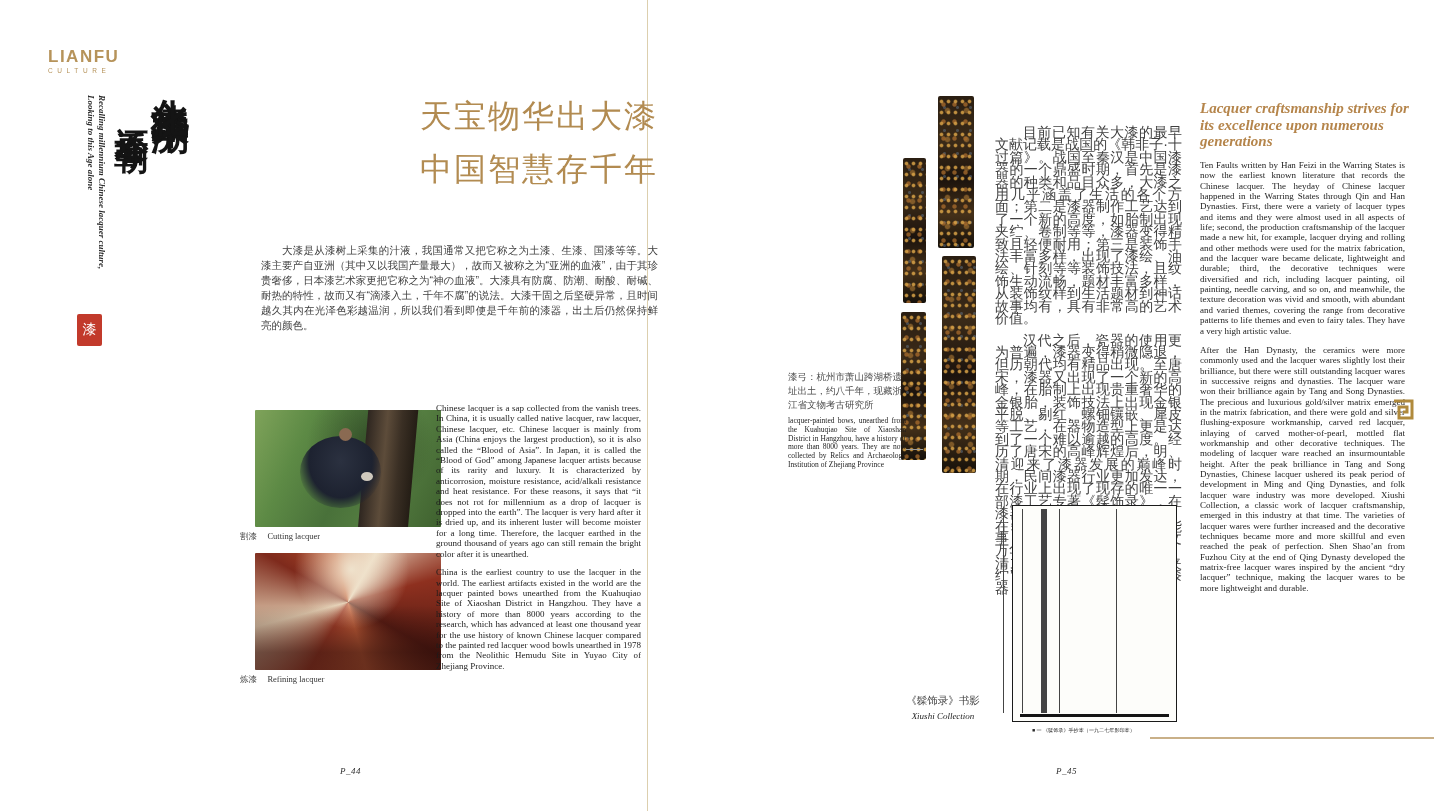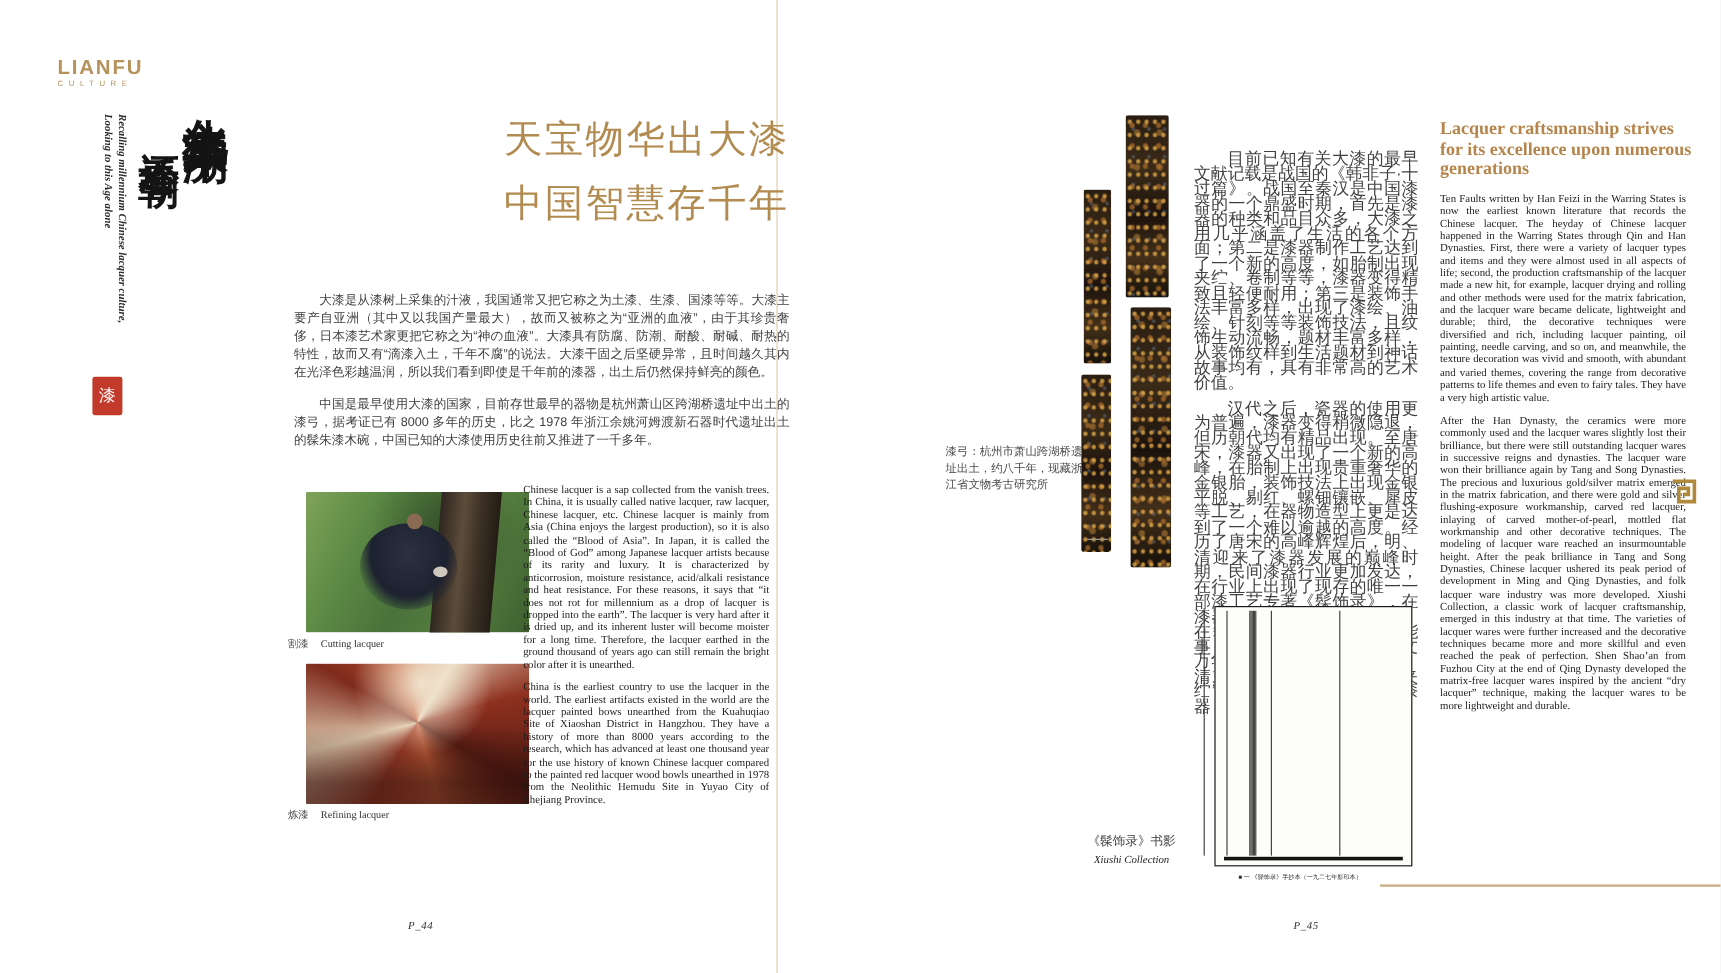--- a/index.html
+++ b/index.html
@@ -32,21 +32,21 @@
 
   
   .titleblk{left:300px;top:90px;width:358px;text-align:right;color:#b28b51;}
   .titleblk .t{font-size:32px;letter-spacing:2px;line-height:53px;font-weight:normal;}
   .titleblk .s{font-family:"Liberation Serif",serif;font-style:italic;font-weight:bold;
     font-size:10.5px;line-height:14px;margin-top:8px;}
 
   
   .zhleft{left:245px;top:243px;width:413px;font-size:10.5px;line-height:15px;
     text-align:justify;color:#3f3f3f;}
-  .zhleft p{margin:0 0 12px 0;text-indent:2em;}
+  .zhleft p{margin:0 0 12px 16px;text-indent:2em;}
 
   
   .photo{left:255px;width:186px;height:117px;border-radius:1px;overflow:hidden;}
   .photo1{top:410px;background:
     radial-gradient(circle at 62% 30%, rgba(15,20,10,.35), rgba(0,0,0,0) 45%),
     linear-gradient(115deg,#7fa35a 0%,#5d8a45 25%,#49713a 50%,#557e41 70%,#3f612f 100%);}
   .photo1 .trunk{position:absolute;left:58%;top:-4px;width:27%;height:110%;
     background:linear-gradient(90deg,#2e2620,#5d4c3a 40%,#3a2f24 70%,#241d15);transform:skewX(-5deg);}
   .photo1 .person{position:absolute;left:24%;top:22%;width:44%;height:62%;border-radius:50%;
     background:radial-gradient(ellipse at 50% 35%, #2b3140 0%, #1d2230 55%, rgba(0,0,0,0) 78%);}
@@ -62,21 +62,21 @@
   .pcap .en{font-family:"Liberation Serif",serif;color:#333;}
   .pcap1{top:531px;} .pcap2{top:674px;}
 
   
   .enleft{left:436px;top:403px;width:205px;font-family:"Liberation Serif",serif;
     font-size:9px;line-height:10.4px;color:#1c1c1c;text-align:justify;}
   .enleft p{margin:0 0 8px 0;}
 
   .pagenum{font-family:"Liberation Serif",serif;font-size:9px;font-style:italic;
     color:#333;letter-spacing:.5px;text-align:right;}
-  .pn-left{left:340px;top:766px;} .pn-right{left:1078px;top:766px;}
+  .pn-left{left:340px;top:766px;} .pn-right{left:1056px;top:766px;}
 
   
   .bow{border-radius:2px;background-image:
     radial-gradient(circle, rgba(216,162,71,.85) 0 1.2px, rgba(0,0,0,0) 2.4px),
     radial-gradient(circle, rgba(170,108,44,.75) 0 1.6px, rgba(0,0,0,0) 2.8px),
     radial-gradient(circle, rgba(98,116,136,.5) 0 1px, rgba(0,0,0,0) 2px),
     radial-gradient(circle, rgba(200,140,60,.5) 0 2px, rgba(0,0,0,0) 3.4px),
     linear-gradient(178deg,#2a1e12,#3a2a18 30%,#1c130d 55%,#443019 78%,#15100a);
     background-size:7px 11px,11px 17px,13px 23px,19px 29px,100% 100%;}
   .bow1{left:903px;top:158px;width:23px;height:145px;}
@@ -110,21 +110,21 @@
   .bookbar{position:absolute;left:4%;bottom:4px;width:92%;height:3px;background:#141414;}
   .microcap{left:1032px;top:727px;width:140px;font-size:6px;color:#2a2a2a;transform:scale(.85);transform-origin:left top;}
 
   
   .bookcap-zh{left:893px;top:694px;width:100px;text-align:center;font-size:10.5px;color:#3d3d3d;}
   .bookcap-en{left:893px;top:711px;width:100px;text-align:center;font-family:"Liberation Serif",serif;
     font-style:italic;font-size:9px;color:#1c1c1c;}
 
   
   .enhead{left:1200px;top:100px;width:215px;font-family:"Liberation Serif",serif;
-    font-weight:bold;font-size:15px;line-height:16.5px;color:#b5854b;}
+    font-style:italic;font-weight:bold;font-size:15px;line-height:16.5px;color:#b5854b;}
   .enright{left:1200px;top:160px;width:205px;font-family:"Liberation Serif",serif;
     font-size:9px;line-height:10.35px;color:#1c1c1c;text-align:justify;}
   .enright p{margin:0 0 9px 0;}
 
   .ornament{left:1390px;top:396px;width:26px;height:26px;}
   .goldline{left:1150px;top:737px;width:284px;height:1.5px;background:#c9b088;}
 </style>
 </head>
 <body>
 
@@ -146,21 +146,20 @@
   <div class="abs calli-sub">还看今朝</div>
   <div class="abs seal">漆</div>
 
   <div class="abs titleblk">
     <div class="t">天宝物华出大漆</div>
     <div class="t">中国智慧存千年</div>
   </div>
 
   <div class="abs zhleft">
     <p>大漆是从漆树上采集的汁液，我国通常又把它称之为土漆、生漆、国漆等等。大漆主要产自亚洲（其中又以我国产量最大），故而又被称之为“亚洲的血液”，由于其珍贵奢侈，日本漆艺术家更把它称之为“神の血液”。大漆具有防腐、防潮、耐酸、耐碱、耐热的特性，故而又有“滴漆入土，千年不腐”的说法。大漆干固之后坚硬异常，且时间越久其内在光泽色彩越温润，所以我们看到即使是千年前的漆器，出土后仍然保持鲜亮的颜色。</p>
-    <p>中国是最早使用大漆的国家，目前存世最早的器物是杭州萧山区跨湖桥遗址中出土的漆弓，据考证已有 8000 多年的历史，比之 1978 年浙江余姚河姆渡新石器时代遗址出土的髹朱漆木碗，中国已知的大漆使用历史往前又推进了一千多年。</p>
   </div>
 
   <div class="abs photo photo1">
     <div class="trunk"></div>
     <div class="person"></div>
     <div class="head"></div>
     <div class="glove"></div>
   </div>
   <div class="abs pcap pcap1">
     <span class="zh">割漆</span>
@@ -180,20 +179,21 @@
 
   <div class="abs pagenum pn-left">P_44</div>
 
   <div class="abs bow bow1"></div>
   <div class="abs bow bow2"></div>
   <div class="abs bow bow3"></div>
   <div class="abs bow bow4"></div>
   <div class="abs capdash"></div>
 
   <div class="abs bowcap-zh">漆弓：杭州市萧山跨湖桥遗址出土，约八千年，现藏浙江省文物考古研究所</div>
+  <div class="abs bowcap-en">lacquer-painted bows, unearthed from the Kuahuqiao Site of Xiaoshan District in Hangzhou, have a history of more than 8000 years. They are now collected by Relics and Archaeology Institution of Zhejiang Province</div>
 
   <div class="abs zhright">
     <p>目前已知有关大漆的最早文献记载是战国的《韩非子·十过篇》。战国至秦汉是中国漆器的一个鼎盛时期，首先是漆器的种类和品目众多，大漆之用几乎涵盖了生活的各个方面；第二是漆器制作工艺达到了一个新的高度，如胎制出现夹纻、卷制等等，漆器变得精致且轻便耐用；第三是装饰手法丰富多样，出现了漆绘、油绘、针刻等等装饰技法，且纹饰生动流畅，题材丰富多样，从装饰纹样到生活题材到神话故事均有，具有非常高的艺术价值。</p>
     <p>汉代之后，瓷器的使用更为普遍，漆器变得稍微隐退，但历朝代均有精品出现。至唐宋，漆器又出现了一个新的高峰，在胎制上出现贵重奢华的金银胎，装饰技法上出现金银平脱、剔红、螺钿镶嵌、犀皮等工艺，在器物造型上更是达到了一个难以逾越的高度。经历了唐宋的高峰辉煌后，明、清迎来了漆器发展的巅峰时期，民间漆器行业更加发达，在行业上出现了现存的唯一一部漆工艺专著《髹饰录》，在漆器品种上有了进一步增加，在髹饰上手法极尽奢华之能事，其装饰技法已达到了“千文万华，纷然不可胜识”的地步。清末福州人沈绍安受古人“夹纻”的启发，研发出了脱胎漆器，使得漆器更加轻巧耐用。</p>
   </div>
 
   <div class="abs book">
     <div class="bcol title">髹飾錄</div>
     <div class="bcol authors">平沙黃成大成著</div>
     <div class="bcol authors">西塘楊明清仲註</div>

